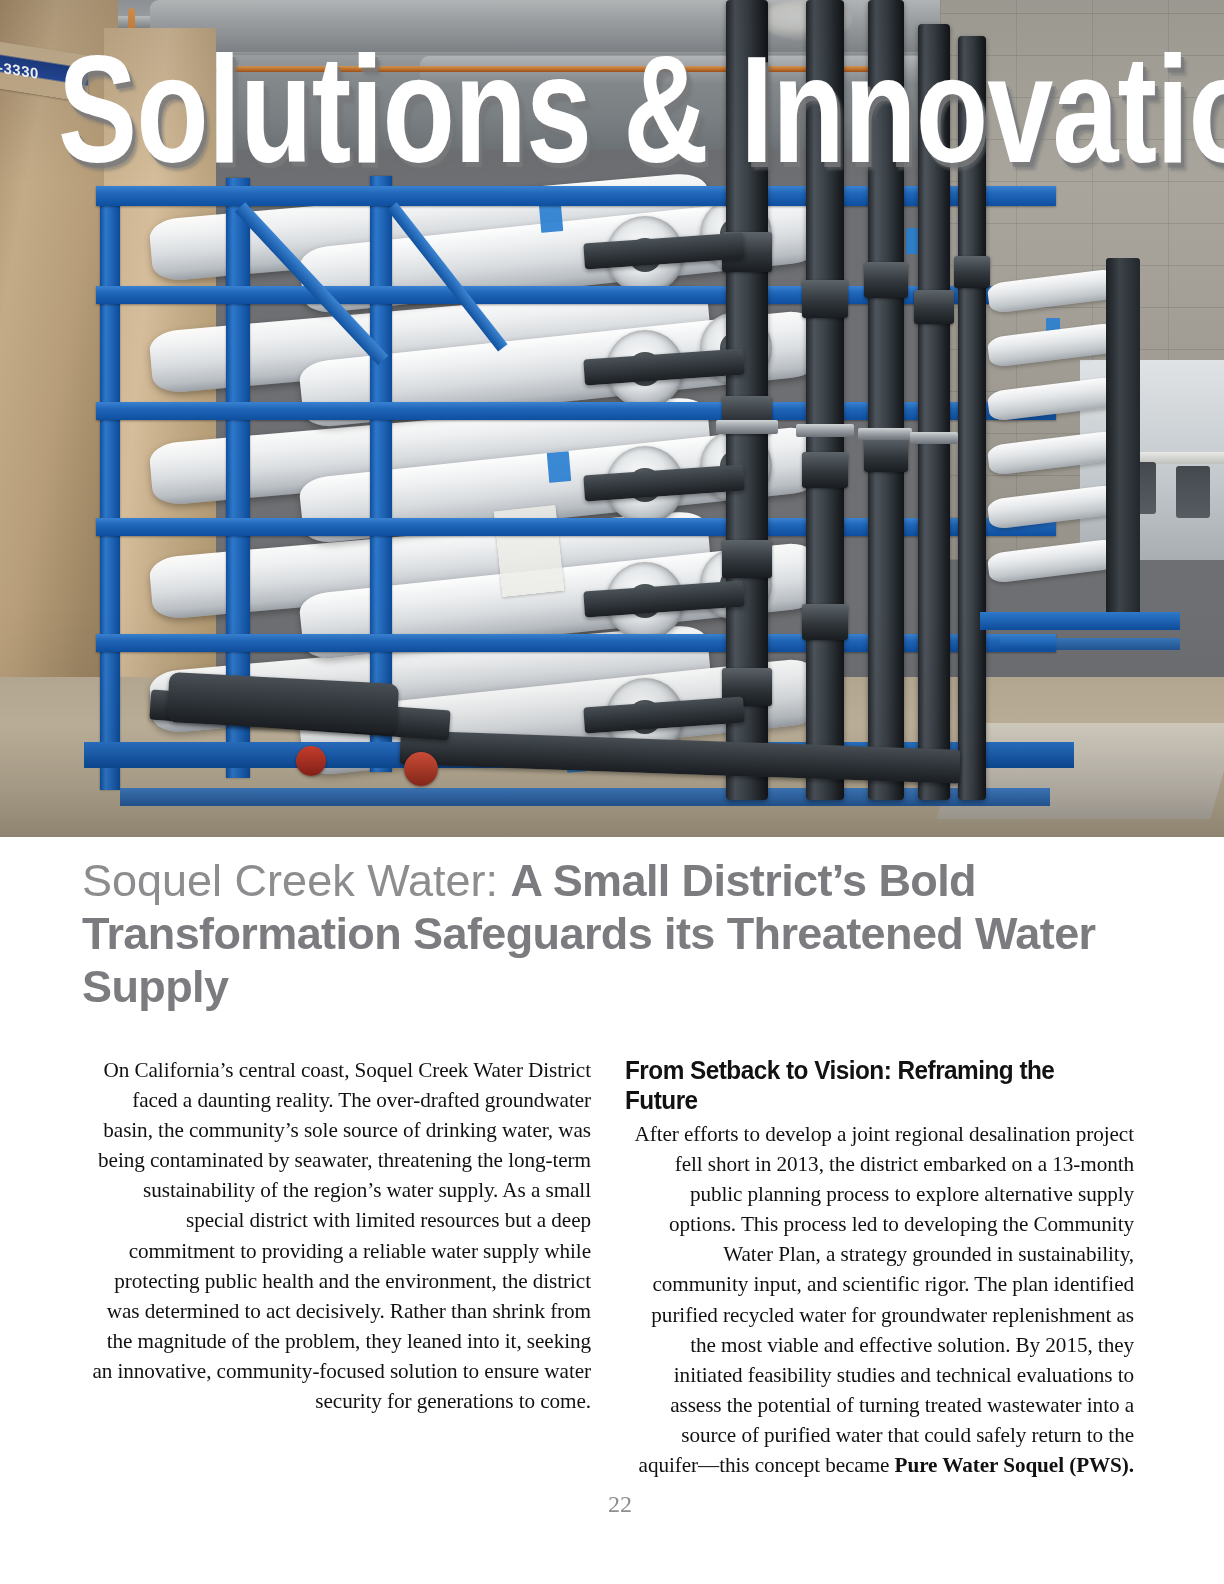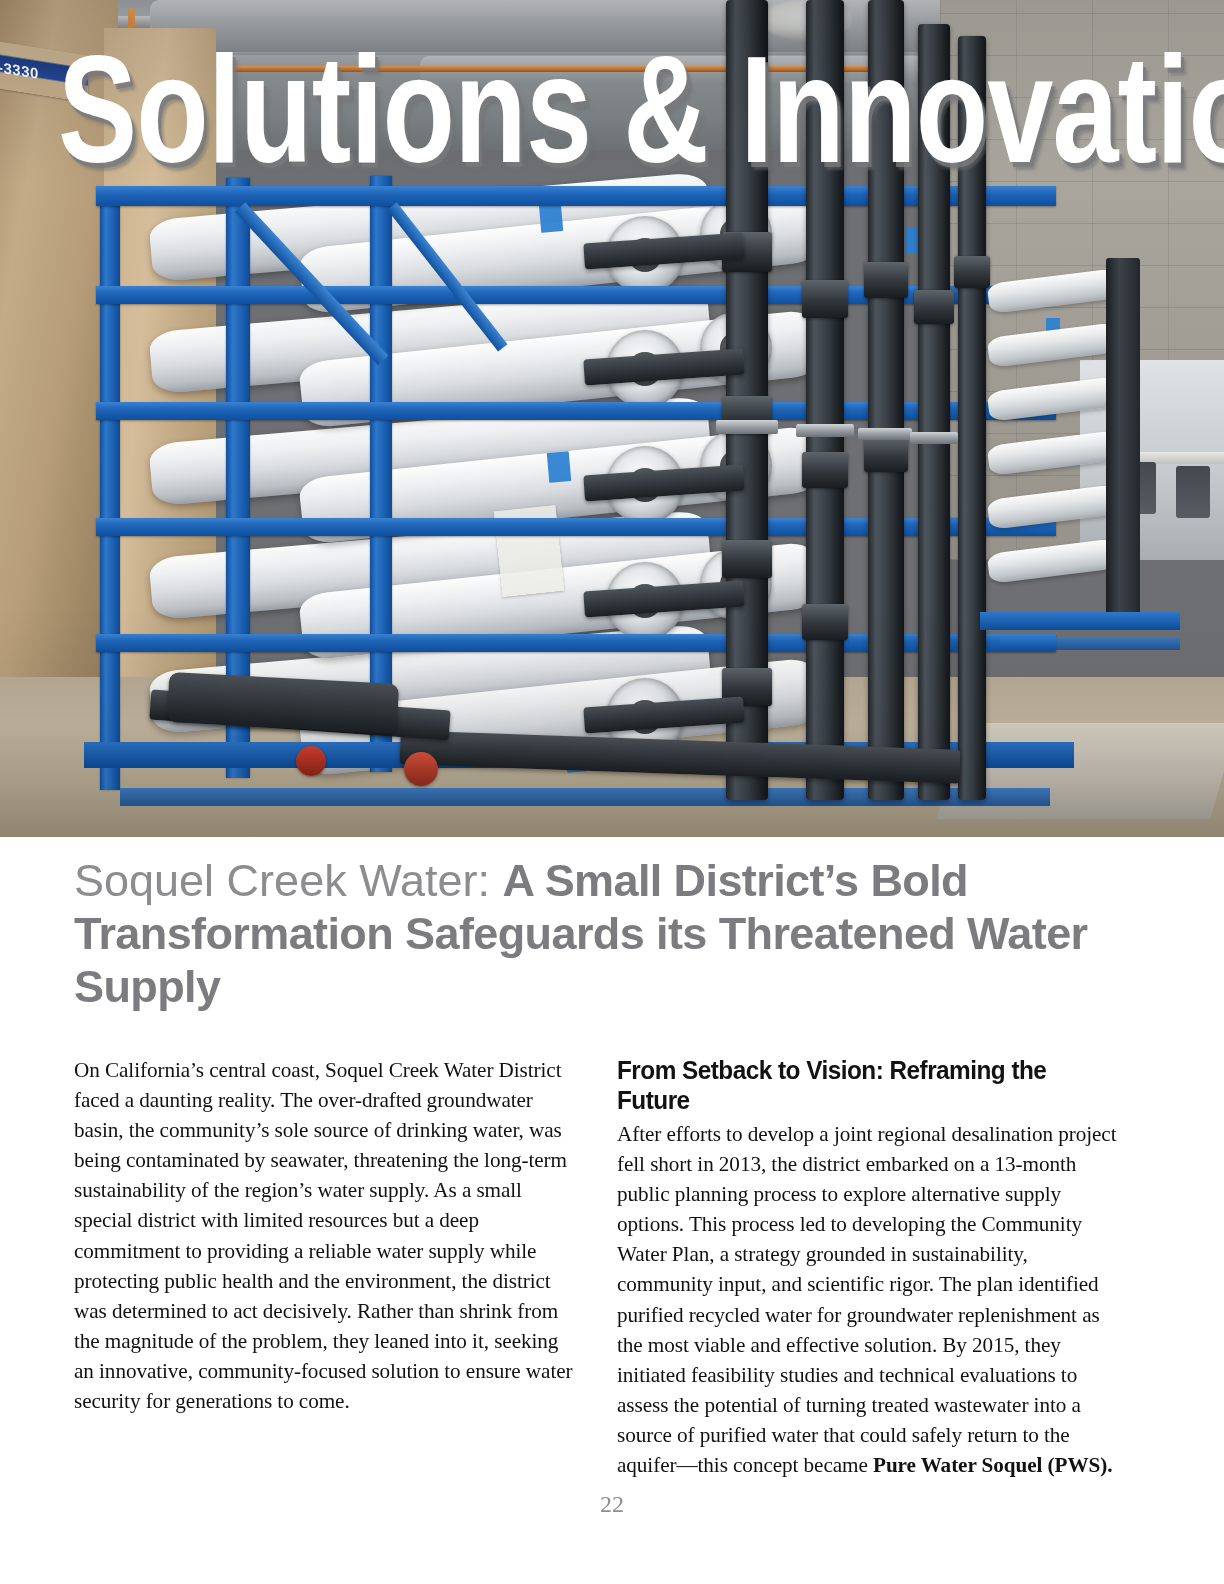--- a/index.html
+++ b/index.html
@@ -238,21 +238,21 @@
     transform-origin: left top;
     letter-spacing: -1px;
     text-shadow:
        4px 5px 0 rgba(120,122,124,.78),
        7px 8px 3px rgba(110,112,114,.5);
   }
 
   
   .article {
     position: absolute;
-    left: 0; top: 837px;
+    left: 8px; top: 837px;
     width: 1173px;
     height: 747px;
     background: #ffffff;
   }
 
   .headline {
     position: absolute;
     left: 74px; top: 17px;
     width: 1070px;
     font-family: "Liberation Sans", sans-serif;
@@ -305,21 +305,21 @@
     transform: scaleX(0.955);
     transform-origin: left center;
     margin-bottom: 4px;
   }
 
   .body-p {
     font-family: "Liberation Serif", serif;
     font-size: 21.2px;
     line-height: 30.1px;
     color: #111111;
-    text-align: left;
+    text-align: right;
     letter-spacing: -.08px;
   }
   .body-p b { font-weight: bold; }
 
   .page-number {
     position: absolute;
     left: 0; top: 654px;
     width: 1224px;
     text-align: center;
     font-family: "Liberation Serif", serif;

